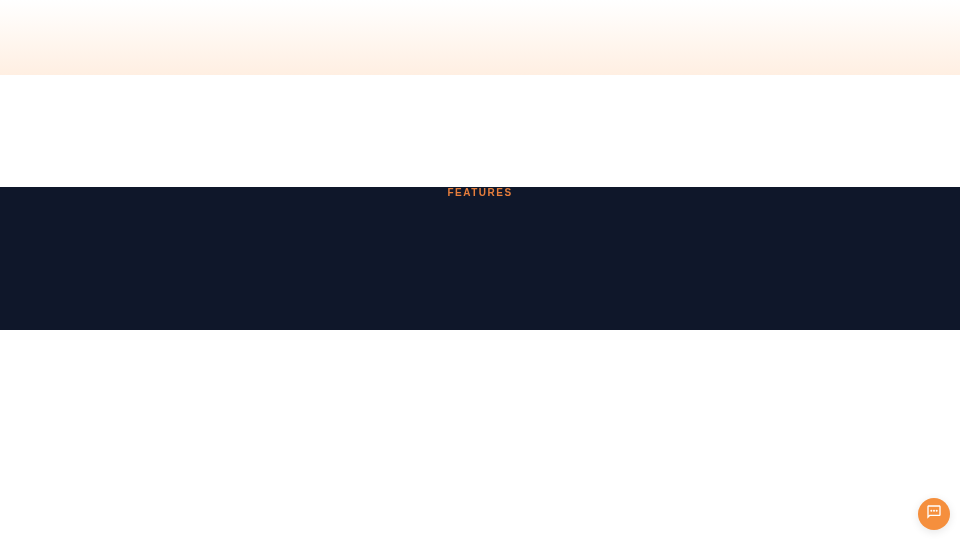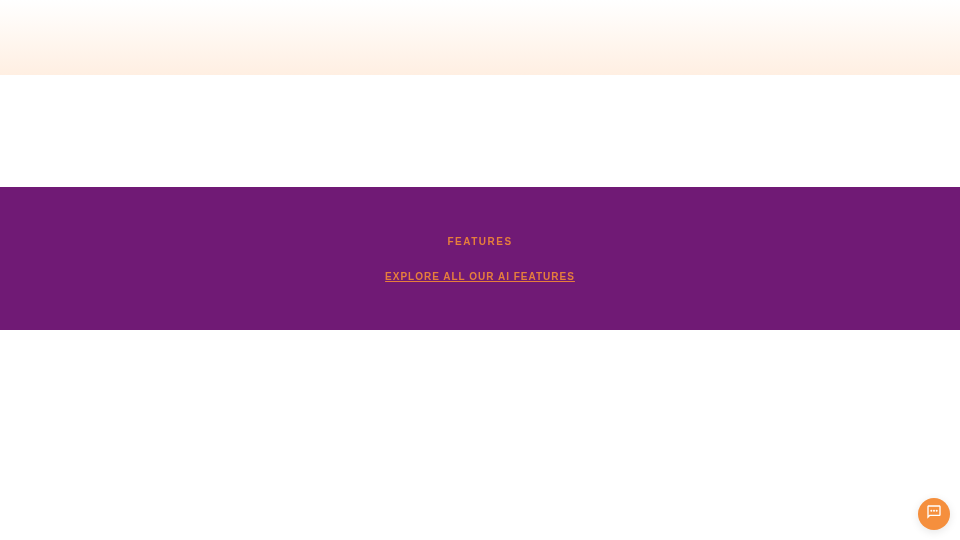--- a/index.html
+++ b/index.html
@@ -21,25 +21,25 @@
       background: linear-gradient(to bottom, #ffffff 0%, #ffefe2 100%);
     }
     .gap-section {
       width: 100%;
       height: 112px;
       background: #ffffff;
     }
     .features-section {
       width: 100%;
       height: 143px;
-      background: #701a75;
+      background: #0f172a;
       display: flex;
       flex-direction: column;
       align-items: center;
-      justify-content: center;
+      justify-content: flex-start;
       gap: 24px;
     }
     .features-label {
       color: #e67e3c;
       font-size: 10px;
       font-weight: 600;
       letter-spacing: 1.5px;
       text-transform: uppercase;
     }
     .features-link {
@@ -77,21 +77,20 @@
   </style>
 </head>
 <body>
 
 <div class="hero-section"></div>
 
 <div class="gap-section"></div>
 
 <div class="features-section">
   <div class="features-label">FEATURES</div>
-  <a class="features-link">EXPLORE ALL OUR AI FEATURES </a>
 </div>
 
 <div class="bottom-section"></div>
 
 <div class="chat-button">
   <span>
     <svg class="chat-icon" viewBox="0 0 24 24">
       <path d="M20 2H4c-1.1 0-2 .9-2 2v18l4-4h14c1.1 0 2-.9 2-2V4c0-1.1-.9-2-2-2zm0 14H5.17L4 17.17V4h16v12z"></path>
       <circle cx="8" cy="10" r="1.5"></circle>
       <circle cx="12" cy="10" r="1.5"></circle>

